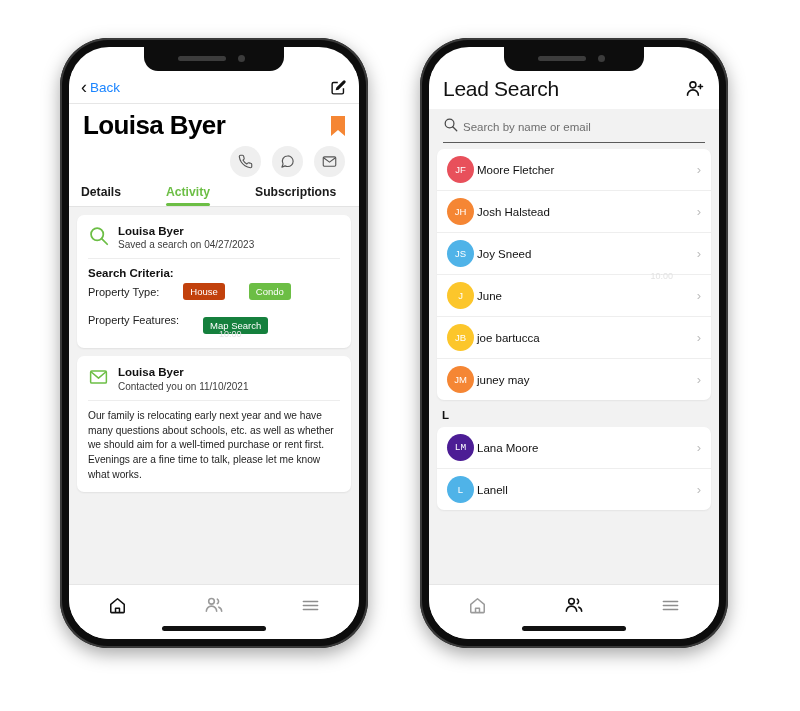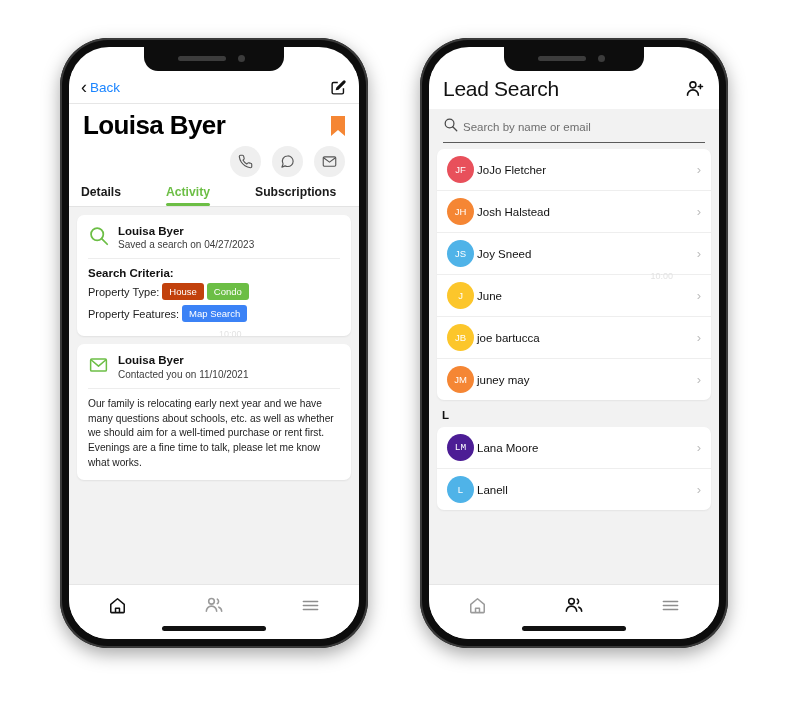--- a/index.html
+++ b/index.html
@@ -82,21 +82,21 @@
   }
 
   .feed{flex:1 1 auto;background:#f2f2f2;padding:8px 8px 0 8px;overflow:hidden;position:relative;}
   .wm{position:absolute;color:#e3e3e3;font-size:9px;}
 
   .card{background:#fff;border-radius:7px;padding:9px 11px;margin-bottom:8px;box-shadow:0 1px 2px rgba(0,0,0,.07);}
   .card-head{display:flex;align-items:center;gap:9px;padding-bottom:7px;border-bottom:1px solid #ededed;}
   .card-head .txt .n{font-size:11.5px;font-weight:bold;color:#111;line-height:1.25;}
   .card-head .txt .s{font-size:10px;color:#3c3c3c;line-height:1.3;}
   .crit-title{font-size:11.5px;font-weight:bold;color:#111;margin:8px 0 4px;}
-  .crit-row{display:flex;align-items:center;gap:3px;margin-bottom:5px;}
+  .crit-row{display:flex;align-items:center;gap:24px;margin-bottom:5px;}
   .crit-lbl{font-size:11px;color:#222;}
   .chip{
     background:#6cbe45;color:#fff;font-size:9.5px;border-radius:3px;
     padding:3px 7px;white-space:nowrap;cursor:pointer;
   }
   .msg-body{font-size:10.2px;color:#1d1d1d;line-height:1.45;padding-top:8px;}
 
   
   .tabbar{
     flex:0 0 auto;height:40px;background:#fff;border-top:1px solid #e6e6e6;
@@ -212,21 +212,21 @@
               </div>
             </div>
             <div class="crit-title">Search Criteria:</div>
             <div class="crit-row">
               <span class="crit-lbl">Property Type:</span>
               <span class="chip" style="background: #c2410c;">House</span>
               <span class="chip" style="background: rgb(108, 190, 69);">Condo</span>
             </div>
             <div class="crit-row">
               <span class="crit-lbl">Property Features:</span>
-              <span class="chip" style="background: #3b82f6;">Map Search</span>
+              <span class="chip" style="background: #15803d; margin-top: 12px;">Map Search</span>
             </div>
           </div>
 
           <div class="card">
             <div class="card-head">
               <span>
                 <svg viewBox="0 0 24 24" width="21" height="18" fill="none" stroke="#6CBE45" stroke-width="2" stroke-linejoin="round">
                   <rect x="1.5" y="4" width="21" height="16" rx="1.5"></rect>
                   <path d="M2 5 L12 13.5 L22 5"></path>
                 </svg>
@@ -299,21 +299,21 @@
         </div>
 
         <div class="listwrap">
           <div class="wm" style="right:46px;top:122px;">10:00</div>
 
           <div class="group">
             <div class="row">
               <div class="av" style="background: rgb(232, 80, 91);">
                 <span>JF</span>
               </div>
-              <div class="rname">JoJo Fletcher</div>
+              <div class="rname">Moore Fletcher</div>
               <div class="chevr">›</div>
             </div>
             <div class="row">
               <div class="av" style="background: rgb(245, 134, 52);">
                 <span>JH</span>
               </div>
               <div class="rname">Josh Halstead</div>
               <div class="chevr">›</div>
             </div>
             <div class="row">

